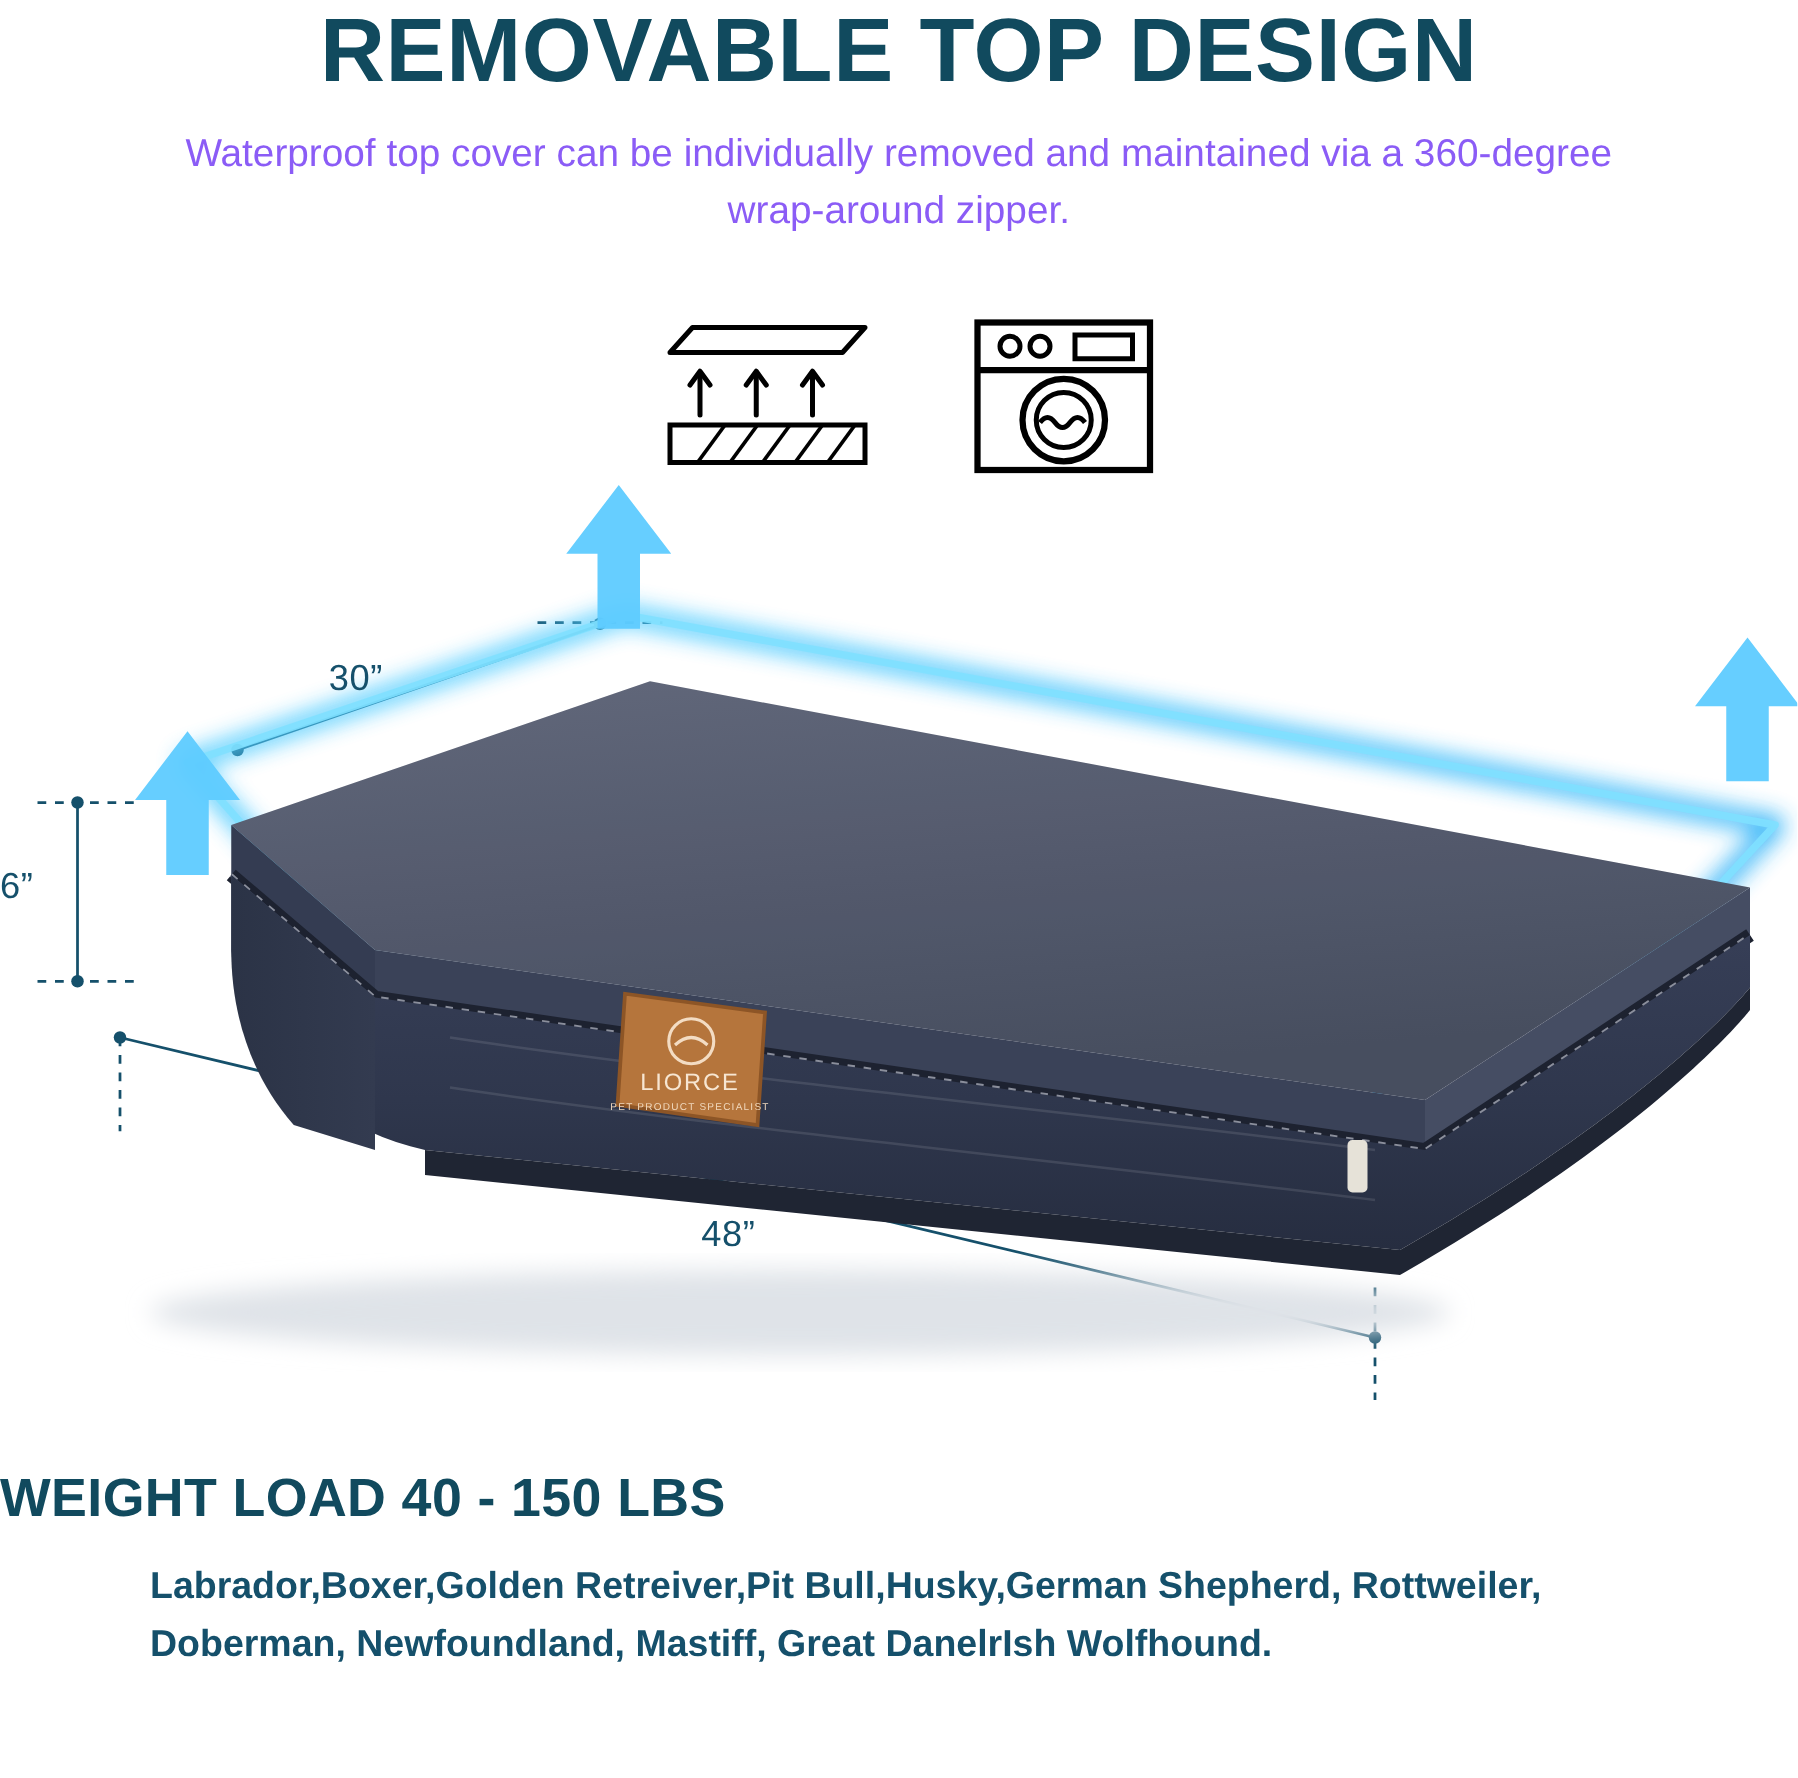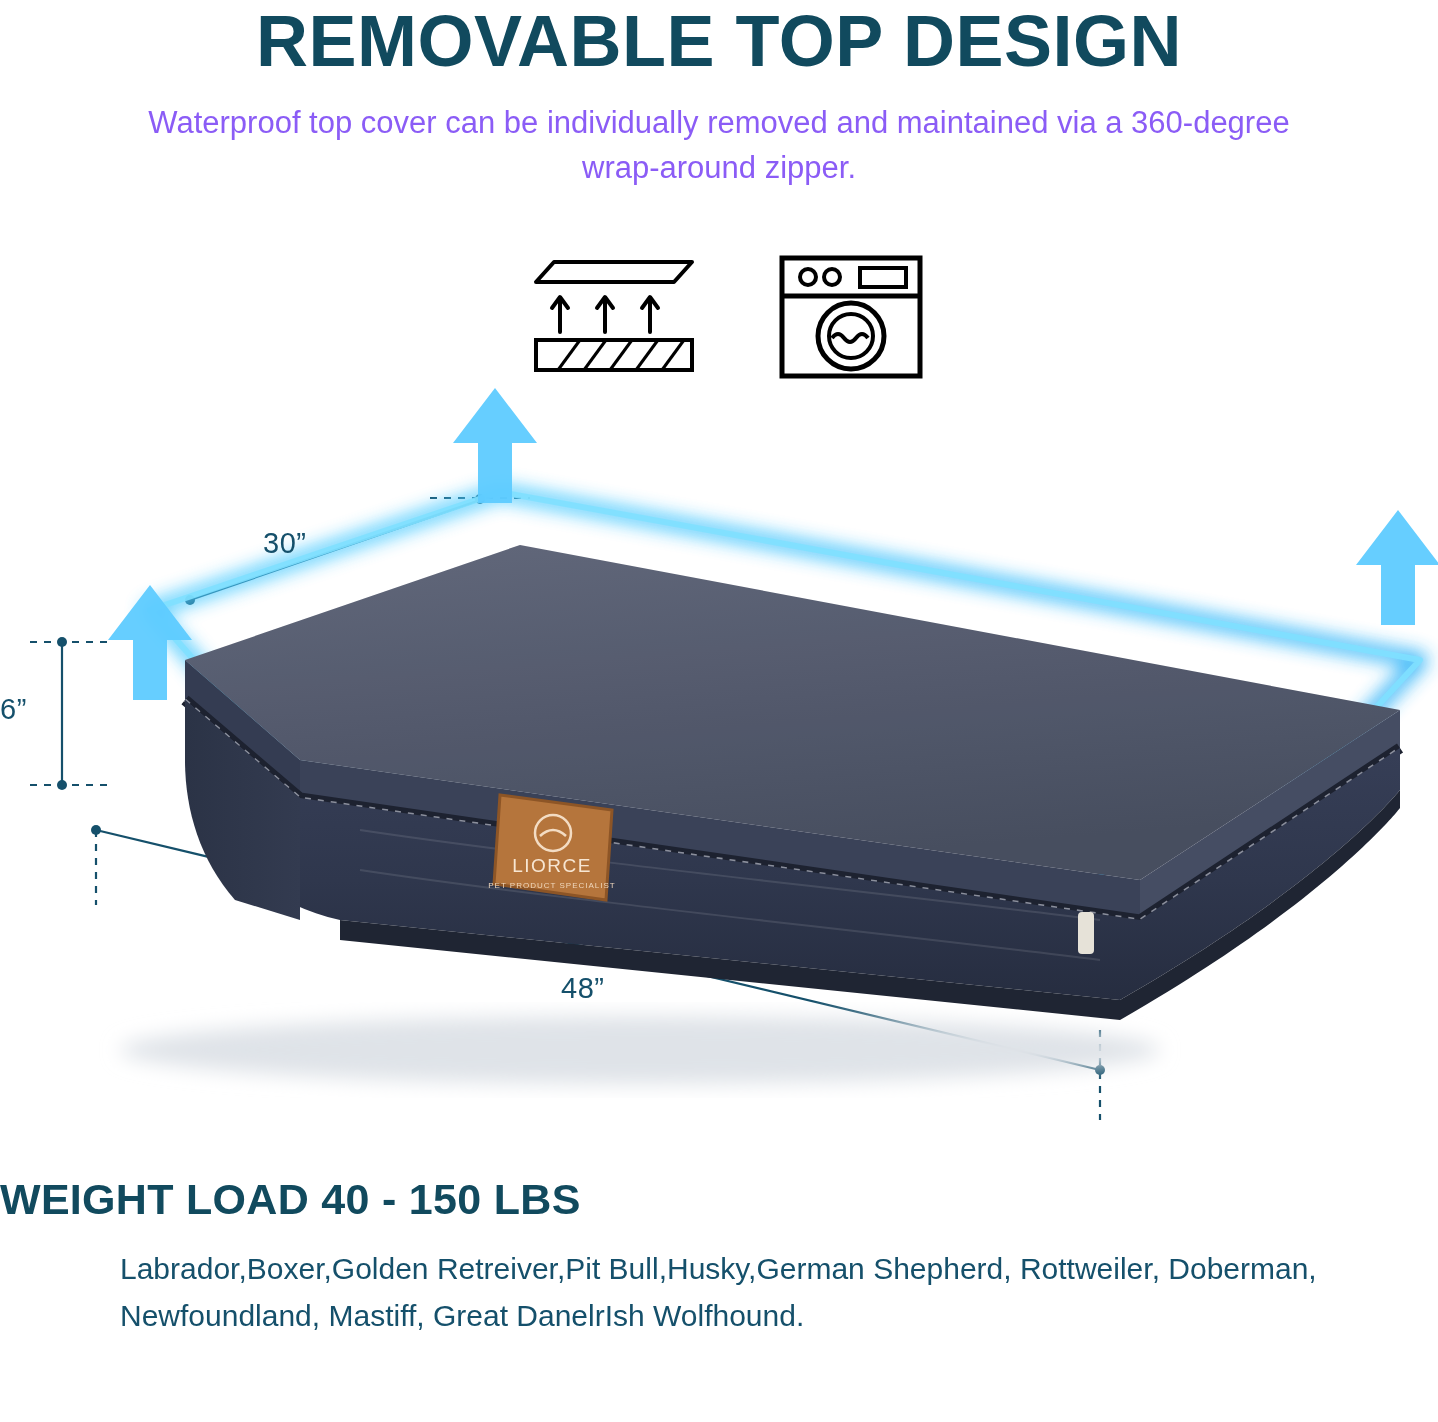--- a/index.html
+++ b/index.html
@@ -93,20 +93,21 @@
     font-weight: bold;
     color: #114a5e;
     letter-spacing: 0.3px;
   }
   .breeds {
     font-size: 30px;
     color: #15506b;
     line-height: 1.55;
     margin-top: 22px;
     padding: 0 120px;
+    font-weight: bold;
   }
 </style>
 </head>
 <body>
 
 <div class="page">
 
   <div class="header">
     <div class="headline">REMOVABLE TOP DESIGN</div>
     <div class="subhead">Waterproof top cover can be individually removed and maintained via a 360-degree wrap-around zipper.</div>

